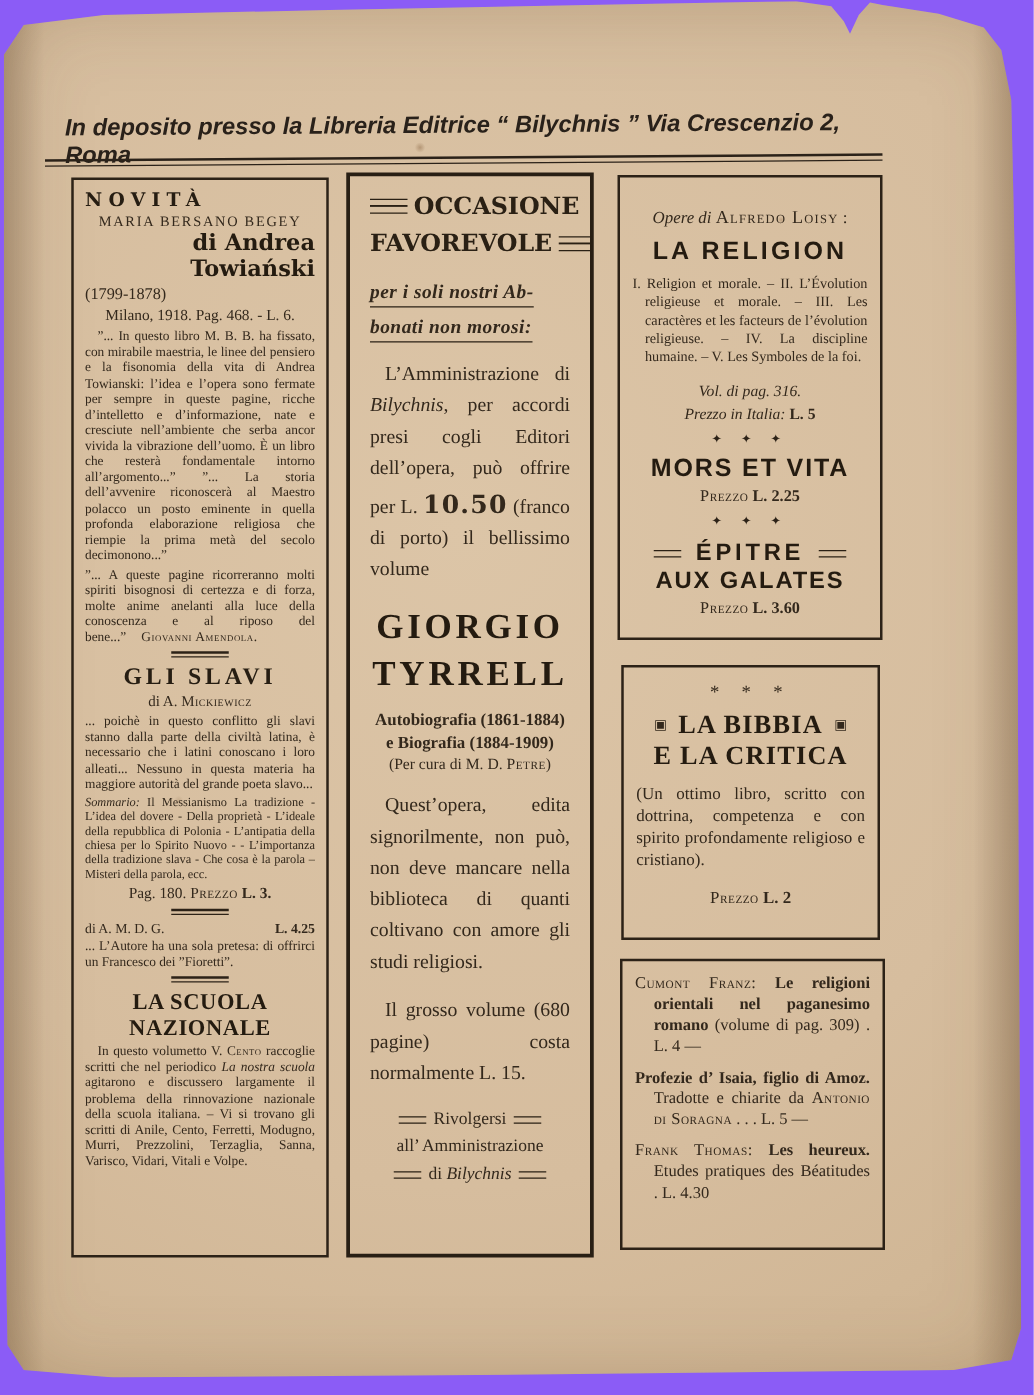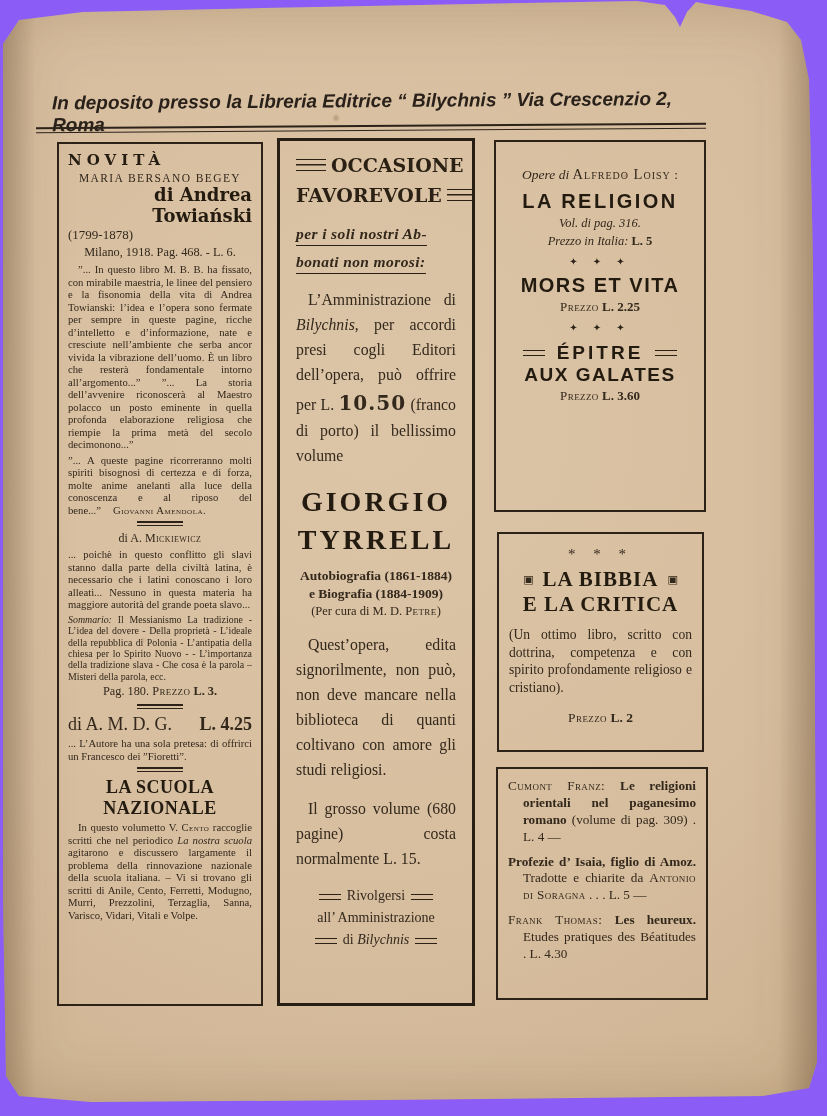--- a/index.html
+++ b/index.html
@@ -38,21 +38,21 @@
   .l-review{font-size:10.7px;line-height:1.17;text-align:justify;margin:3px 0 0;}
   .indent{text-indent:10px;}
   .sig{font-variant:small-caps;letter-spacing:.5px;margin-left:12px;}
   .rule-sm{width:46px;height:2px;border-top:2px solid #2c2217;border-bottom:1px solid #2c2217;margin:5px auto;}
   .slavi-title{text-align:center;font-size:19px;letter-spacing:3px;font-weight:bold;color:#261d12;}
   .byline{text-align:center;font-size:12px;margin-top:1px;}
   .l-body{font-size:10.7px;line-height:1.17;text-align:justify;margin:2px 0 0;}
   .sommario{font-size:9.9px;line-height:1.15;text-align:justify;margin:3px 0 0;}
   .pag-line{text-align:center;font-size:12.3px;margin-top:2px;}
   .poemi-title{font-family:"Liberation Serif",serif;font-weight:bold;font-size:17px;text-align:center;margin-top:2px;color:#241b10;}
-  .poemi-by{display:flex;justify-content:space-between;font-size:18px;margin-top:1px;}
+  .poemi-by{display:flex;justify-content:space-between;font-size:11px;margin-top:1px;}
   .bold{font-weight:bold;}
   .scuola-title{font-weight:bold;font-size:18px;text-align:center;letter-spacing:.5px;margin-top:2px;color:#241b10;}
   
   .occ-row{display:flex;align-items:center;gap:5px;font-family:"DejaVu Serif",serif;font-weight:bold;
            font-size:19px;color:#2a2014;margin-top:4px;}
   .occ-row.r2{margin-top:8px;}
   .lines3{display:inline-block;width:30px;height:10px;border-top:1.5px solid #2a2014;border-bottom:1.5px solid #2a2014;
           background:linear-gradient(#2a2014,#2a2014) center/100% 1.5px no-repeat;flex:none;}
   .occ-sub{margin-top:12px;}
   .occ-sub span{display:inline-block;font-size:15.5px;font-weight:bold;font-style:italic;
@@ -102,20 +102,21 @@
   <div class="box" id="box-left">
     <div class="novita">NOVITÀ</div>
     <div class="l-author">MARIA BERSANO BEGEY</div>
     <div class="l-title2">di Andrea Towiański</div>
     <div class="l-years">(1799-1878)</div>
     <div class="l-imprint">Milano, 1918. Pag. 468. - L. 6.</div>
     <p class="l-review indent">”... In questo libro M. B. B. ha fissato, con mirabile maestria, le linee del pensiero e la fisonomia della vita di Andrea Towianski: l’idea e l’opera sono fermate per sempre in queste pagine, ricche d’intelletto e d’informazione, nate e cresciute nell’ambiente che serba ancor vivida la vibrazione dell’uomo. È un libro che resterà fondamentale intorno all’argomento...” ”... La storia dell’avvenire riconoscerà al Maestro polacco un posto eminente in quella profonda elaborazione religiosa che riempie la prima metà del secolo decimonono...”</p>
     <p class="l-review"><span>”... A queste pagine ricorreranno molti spiriti bisognosi di certezza e di forza, molte anime anelanti alla luce della conoscenza e al riposo del bene...”</span><span class="sig">Giovanni Amendola.</span></p>
     <div class="rule-sm"></div>
 
+    <div class="slavi-title">GLI SLAVI</div>
     <div class="byline"><span>di A. </span><span class="sc">Mickiewicz</span></div>
     <p class="l-body">... poichè in questo conflitto gli slavi stanno dalla parte della civiltà latina, è necessario che i latini conoscano i loro alleati... Nessuno in questa materia ha maggiore autorità del grande poeta slavo...</p>
     <p class="sommario"><span class="it">Sommario:</span><span> Il Messianismo  La tradizione - L’idea del dovere - Della proprietà - L’ideale della repubblica di Polonia - L’antipatia della chiesa per lo Spirito Nuovo - - L’importanza della tradizione slava - Che cosa è la parola – Misteri della parola, ecc.</span></p>
     <div class="pag-line"><span>Pag. 180. </span><span class="sc">Prezzo</span><span class="bold"> L. 3.</span></div>
     <div class="rule-sm"></div>
 
     <div class="poemi-by">
         <span>di A. M. D. G.</span>
         <span class="bold">L. 4.25</span>
       </div>
@@ -153,20 +154,21 @@
     <div class="mid-footer">
       <span class="lines2"></span><span>Rivolgersi</span><span class="lines2"></span><br>
       <span>all’ Amministrazione</span><br>
       <span class="lines2"></span><span>di </span><span class="it">Bilychnis</span><span class="lines2"></span>
     </div>
   </div>
 
   <div class="box" id="box-r1">
     <div class="opere"><span class="it">Opere di </span><span class="opere-name">Alfredo Loisy</span><span> :</span></div>
     <div class="religion">LA RELIGION</div>
+    <p class="toc">I. Religion et morale. – II. L’Évolution religieuse et morale. – III. Les caractères et les facteurs de l’évolution religieuse. – IV. La discipline humaine. – V. Les Symboles de la foi.</p>
     <div class="vol-line">Vol. di pag. 316.</div>
     <div class="vol-line"><span>Prezzo in Italia:</span><span class="bold" style="font-style:normal"> L. 5</span></div>
     <div class="orn">✦ ✦ ✦</div>
     <div class="mors">MORS ET VITA</div>
     <div class="price-line"><span class="sc">Prezzo</span><span class="bold"> L. 2.25</span></div>
     <div class="orn">✦ ✦ ✦</div>
     <div class="epitre-row">
         <span class="lines2"></span>
         <span class="epitre">ÉPITRE</span>
         <span class="lines2"></span>

